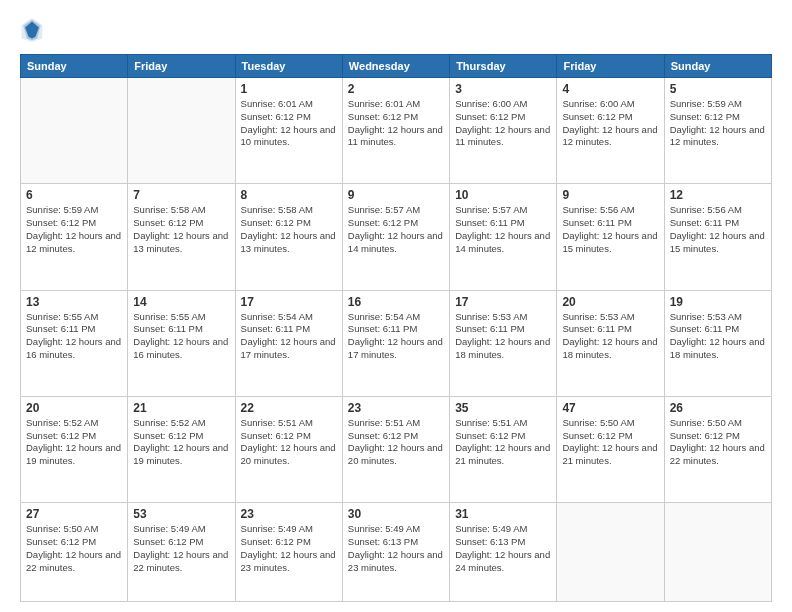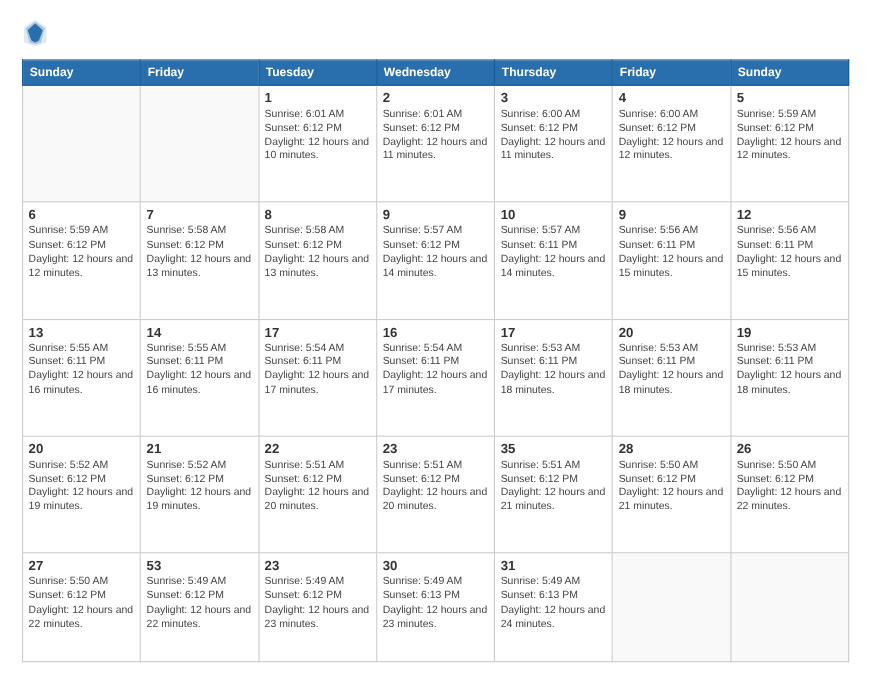--- a/index.html
+++ b/index.html
@@ -278,21 +278,21 @@
 Sunset: 6:12 PM
 Daylight: 12 hours and 20 minutes.</div>
           </td>
           <td>
             <span class="day-number">35</span>
             <div class="day-info" style="white-space: pre-line;">Sunrise: 5:51 AM
 Sunset: 6:12 PM
 Daylight: 12 hours and 21 minutes.</div>
           </td>
           <td>
-            <span class="day-number">28</span>
+            <span class="day-number">47</span>
             <div class="day-info" style="white-space: pre-line;">Sunrise: 5:50 AM
 Sunset: 6:12 PM
 Daylight: 12 hours and 21 minutes.</div>
           </td>
           <td>
             <span class="day-number">26</span>
             <div class="day-info" style="white-space: pre-line;">Sunrise: 5:50 AM
 Sunset: 6:12 PM
 Daylight: 12 hours and 22 minutes.</div>
           </td>

